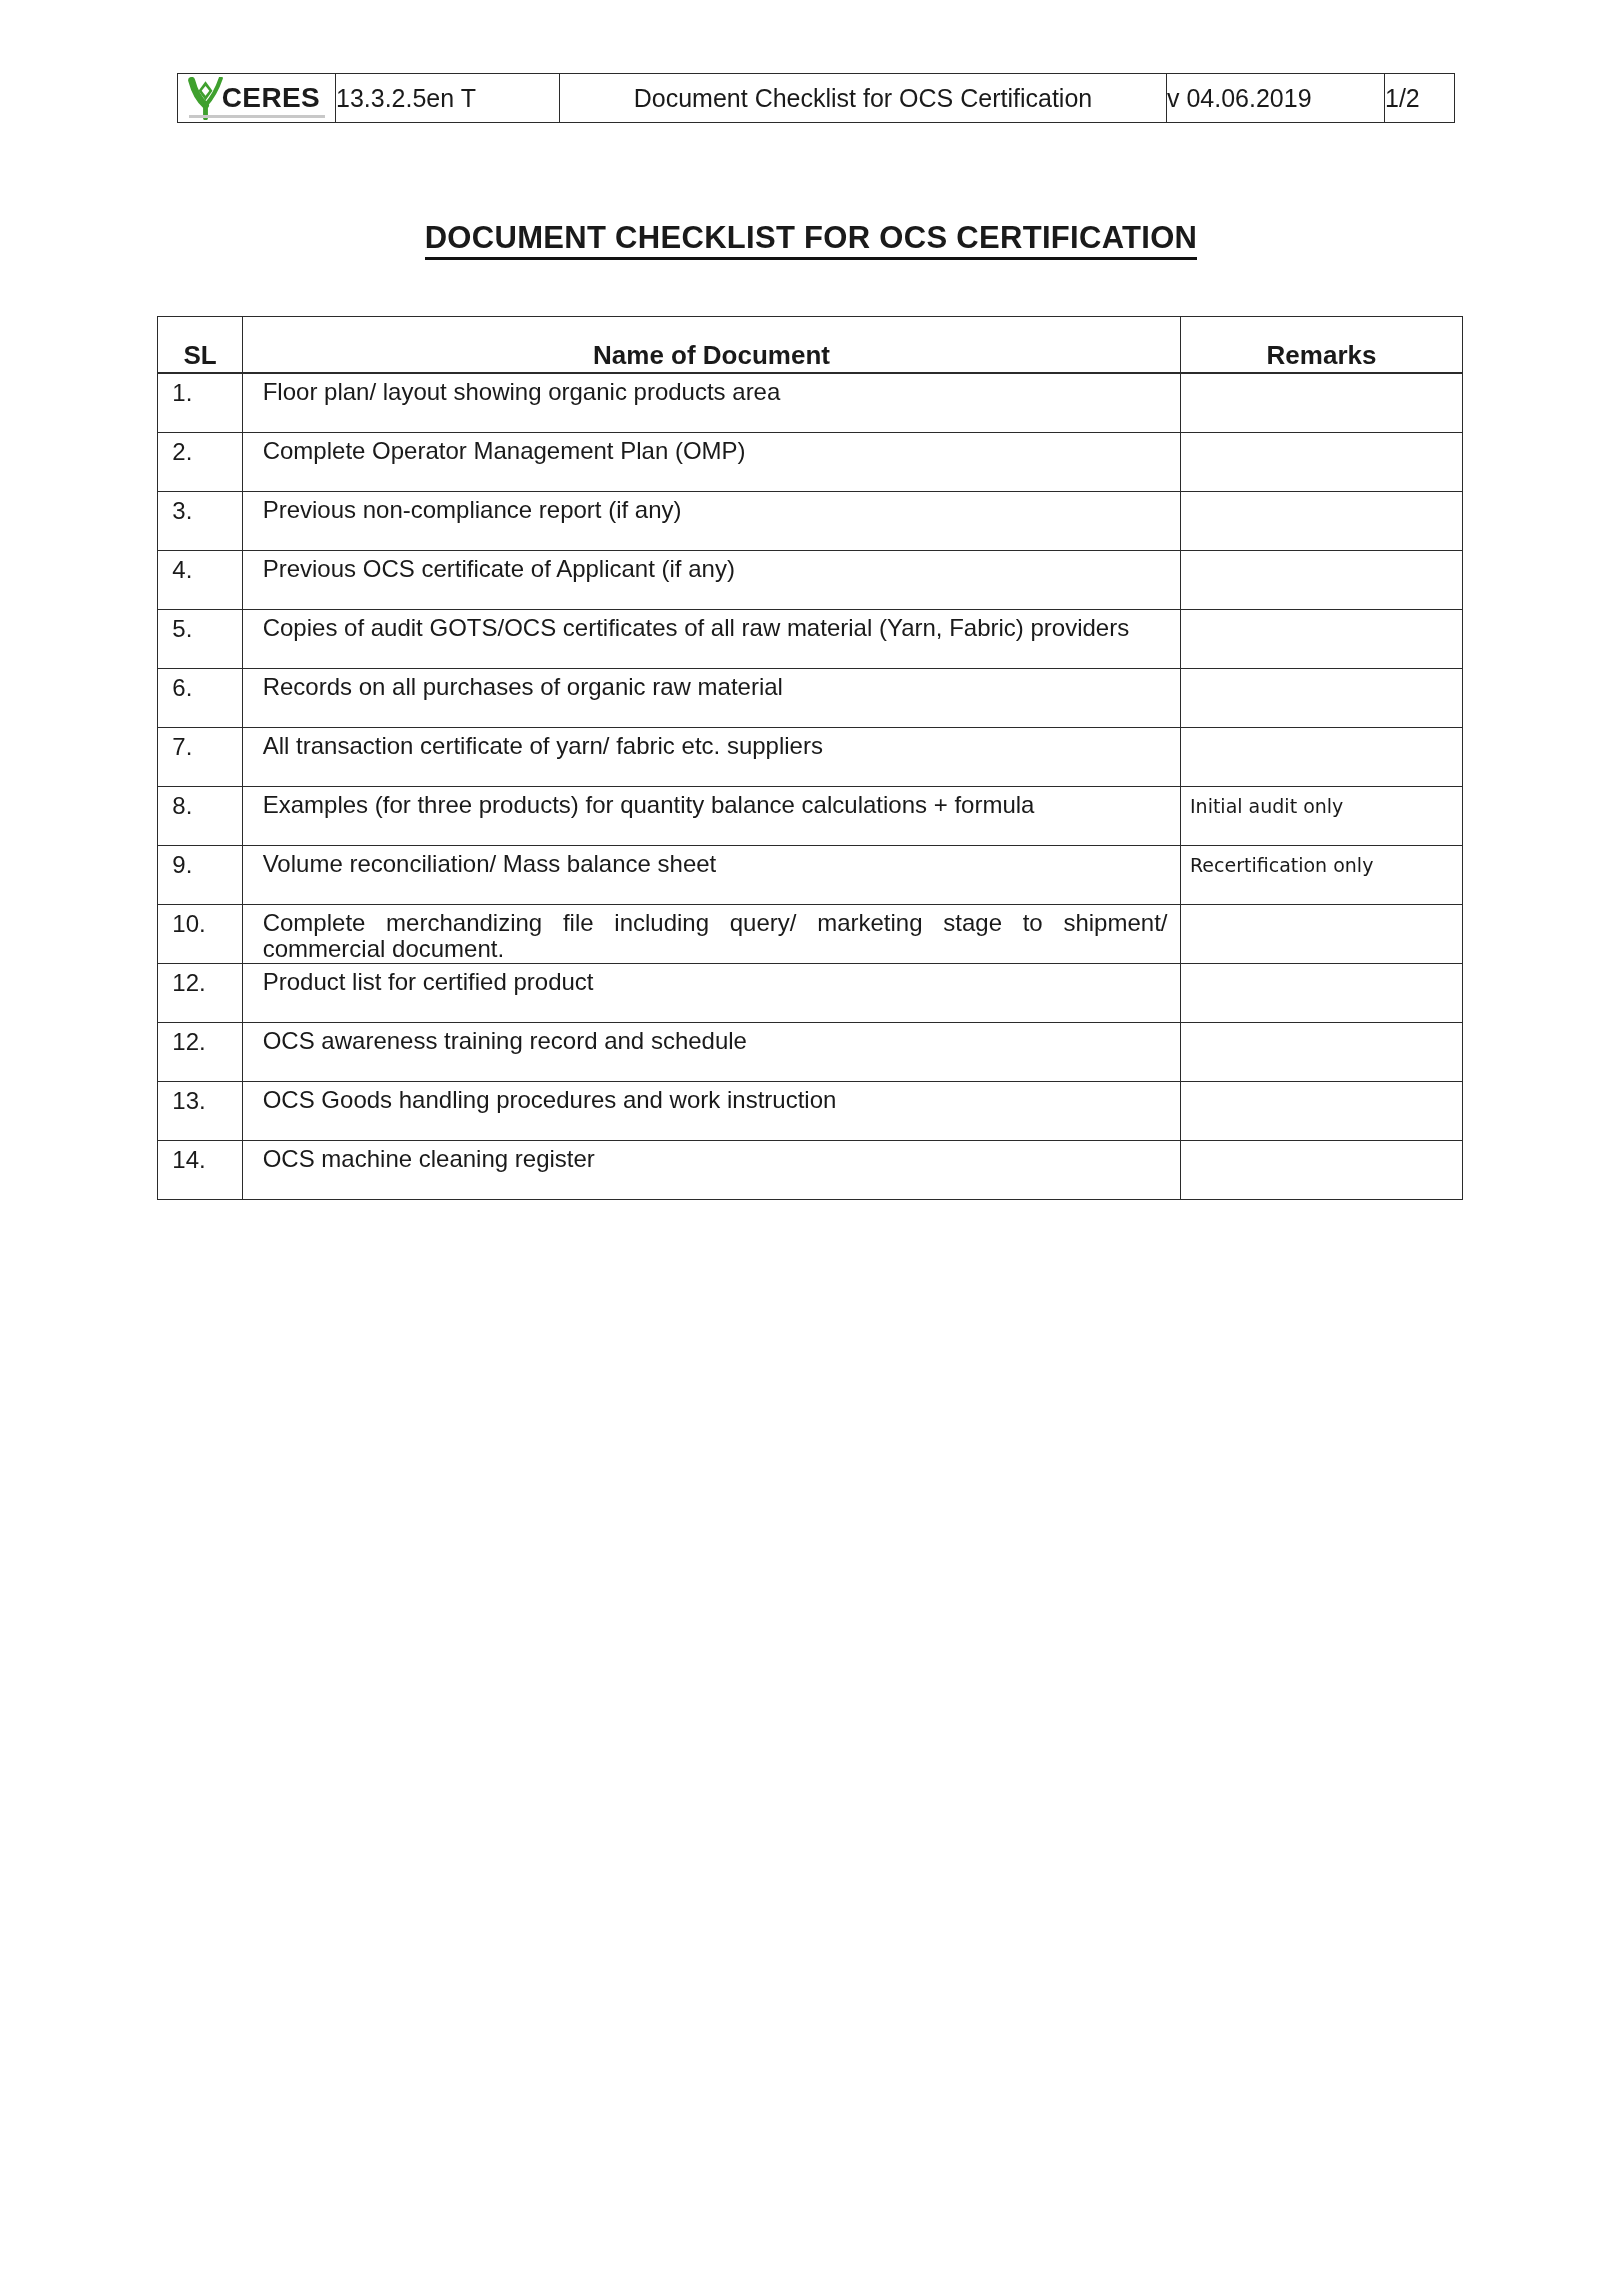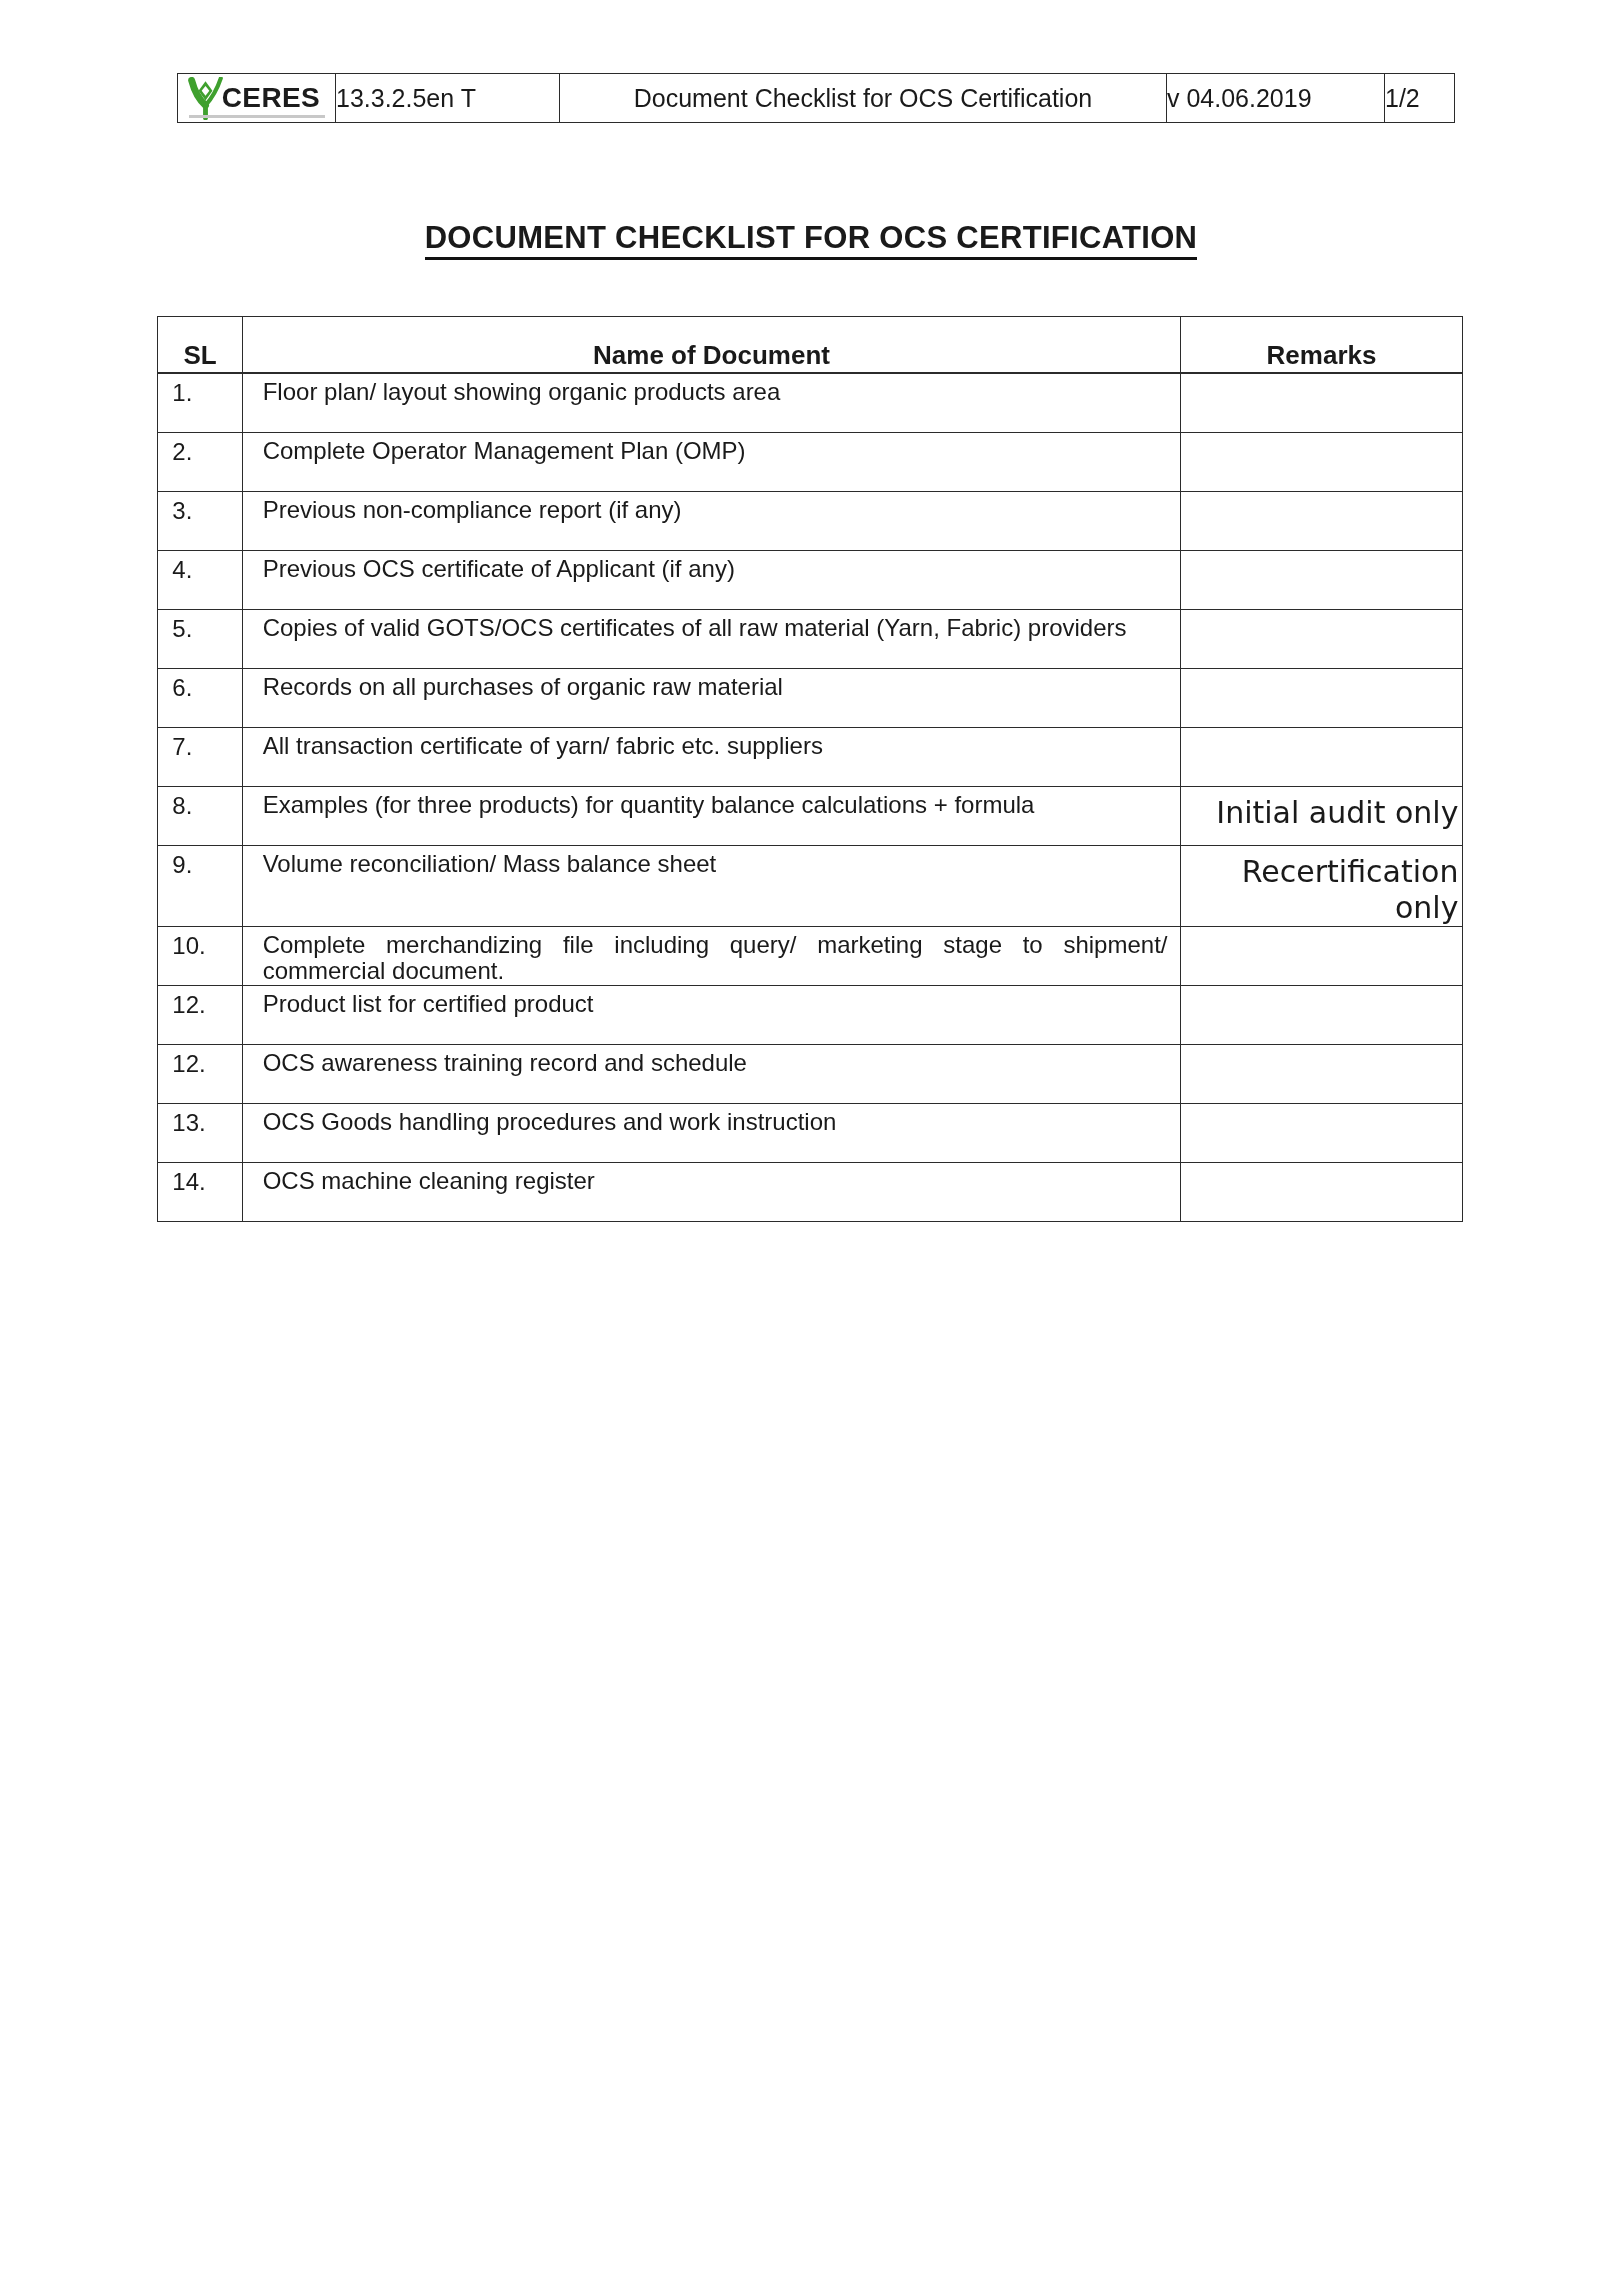--- a/index.html
+++ b/index.html
@@ -70,21 +70,21 @@
     font-size:26px; font-weight:bold;
     text-align:center; padding-top:23px;
     border-bottom-width:2.7px;
   }
   .checklist tbody tr { height:59px; }
   .c-sl   { font-size:24px; padding:5.4px 0 0 14.3px; }
   .c-name { font-size:24px; padding:5.4px 12.5px 0 19.7px; line-height:1.08; }
   .c-name.justify { text-align:justify; }
   .c-remark {
     font-family:"DejaVu Sans", sans-serif;
-    font-size:30px; padding:8px 3.6px 0 9px; line-height:1.2;text-align:right;
+    font-size:19px; padding:8px 3.6px 0 9px; line-height:1.2;
   }
 </style>
 </head>
 <body>
 
 <div class="page">
 
   <table class="header-table">
     <colgroup>
       <col style="width:158px">
@@ -149,21 +149,21 @@
         <td class="c-name">Previous non-compliance report (if any)</td>
         <td class="c-remark"></td>
       </tr>
       <tr>
         <td class="c-sl">4.</td>
         <td class="c-name">Previous OCS certificate of Applicant (if any)</td>
         <td class="c-remark"></td>
       </tr>
       <tr>
         <td class="c-sl">5.</td>
-        <td class="c-name">Copies of valid GOTS/OCS certificates of all raw material (Yarn, Fabric) providers</td>
+        <td class="c-name">Copies of audit GOTS/OCS certificates of all raw material (Yarn, Fabric) providers</td>
         <td class="c-remark"></td>
       </tr>
       <tr>
         <td class="c-sl">6.</td>
         <td class="c-name">Records on all purchases of organic raw material</td>
         <td class="c-remark"></td>
       </tr>
       <tr>
         <td class="c-sl">7.</td>
         <td class="c-name">All transaction certificate of yarn/ fabric etc. suppliers</td>

